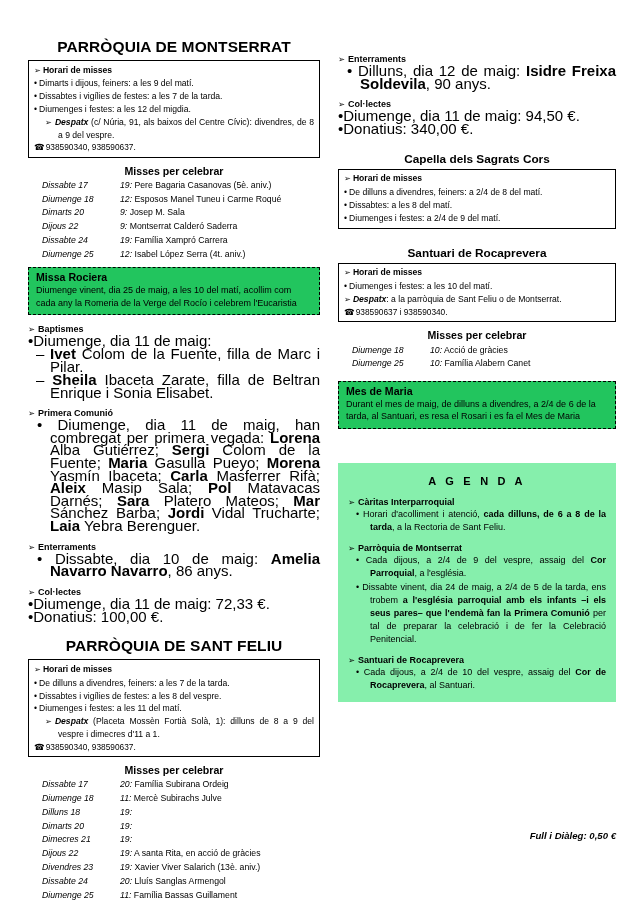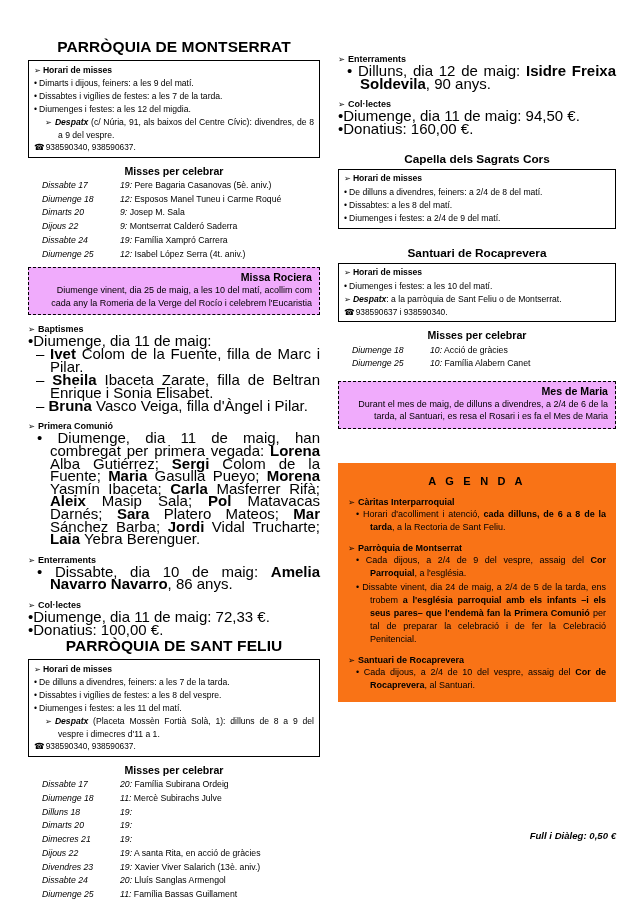--- a/index.html
+++ b/index.html
@@ -106,23 +106,23 @@
     font-style: italic;
     width: 76px;
     padding-left: 14px;
     white-space: nowrap;
   }
   table.masses td.desc { padding-left: 2px; }
   table.masses td.desc .hr { font-style: italic; }
 
   .dashed-box {
     border: 1.5px dashed #000;
-    background: #f0abfc;
+    background: #22c55e;
     padding: 3px 7px 5px 7px;
-    text-align: right;
+    text-align: left;
     box-sizing: border-box;
     margin-top: 6px;
   }
   .dashed-box .db-title {
     font-size: 10.6px;
     font-weight: bold;
     margin-bottom: 1px;
   }
   .dashed-box .db-body {
     font-size: 9px;
@@ -148,21 +148,21 @@
   .blk-item.just { text-align: justify; padding-left: 22px; text-indent: -13px; }
   .blk-item.dash { padding-left: 22px; text-indent: -14px; text-align: justify; }
   .blk-item b { font-weight: bold; }
 
   
   .agenda {
     position: absolute;
     left: 338px;
     top: 455px;
     width: 278px;
-    background: #f97316;
+    background: #86efac;
     padding: 12px 10px 10px 10px;
     box-sizing: border-box;
   }
   .agenda-title {
     font-size: 11px;
     font-weight: bold;
     text-align: center;
     letter-spacing: 3.2px;
     margin: 0 0 10px 0;
   }
@@ -252,40 +252,39 @@
     <div class="dashed-box">
       <div class="db-title">Missa Rociera</div>
       <div class="db-body">Diumenge vinent, dia 25 de maig, a les 10 del matí, acollim com cada any la Romeria de la Verge del Rocío i celebrem l'Eucaristia</div>
     </div>
 
     <div class="blk">
       <p class="blk-head"><span class="mk">➢</span><span>Baptismes</span></p>
       <p class="blk-item"><span class="bl">•</span><span>Diumenge, dia 11 de maig:</span></p>
       <p class="blk-item dash"><span>–</span> <b>Ivet</b><span> Colom de la Fuente, filla de Marc i Pilar.</span></p>
       <p class="blk-item dash"><span>–</span> <b>Sheila</b><span> Ibaceta Zarate, filla de Beltran Enrique i Sonia Elisabet.</span></p>
-      <p class="blk-item dash"><span>–</span> <b>Bruna</b><span> Vasco Veiga, filla d'Àngel i Pilar.</span></p>
     </div>
 
     <div class="blk">
       <p class="blk-head"><span class="mk">➢</span><span>Primera Comunió</span></p>
       <p class="blk-item just"><span>•</span> <span>Diumenge, dia 11 de maig, han combregat per primera vegada: <b>Lorena</b> Alba Gutiérrez; <b>Sergi</b> Colom de la Fuente; <b>Maria</b> Gasulla Pueyo; <b>Morena</b> Yasmín Ibaceta; <b>Carla</b> Masferrer Rifà; <b>Aleix</b> Masip Sala; <b>Pol</b> Matavacas Darnés; <b>Sara</b> Platero Mateos; <b>Mar</b> Sánchez Barba; <b>Jordi</b> Vidal Trucharte; <b>Laia</b> Yebra Berenguer.</span></p>
     </div>
 
     <div class="blk">
       <p class="blk-head"><span class="mk">➢</span><span>Enterraments</span></p>
       <p class="blk-item just"><span>•</span> <span>Dissabte, dia 10 de maig: <b>Amelia Navarro Navarro</b>, 86 anys.</span></p>
     </div>
 
     <div class="blk">
       <p class="blk-head"><span class="mk">➢</span><span>Col·lectes</span></p>
       <p class="blk-item"><span class="bl">•</span><span>Diumenge, dia 11 de maig: 72,33 €.</span></p>
       <p class="blk-item"><span class="bl">•</span><span>Donatius: 100,00 €.</span></p>
     </div>
 
-    <h1 class="parish-title" style="">PARRÒQUIA DE SANT FELIU</h1>
+    <h1 class="parish-title" style="margin-top:14px">PARRÒQUIA DE SANT FELIU</h1>
 
     <div class="info-box">
       <p class="arrow-line">
         <span class="mk">➢</span><b>Horari de misses</b>
       </p>
       <p class="bullet-line"><span class="bl">•</span><span>De dilluns a divendres, feiners: a les 7 de la tarda.</span></p>
       <p class="bullet-line"><span class="bl">•</span><span>Dissabtes i vigílies de festes: a les 8 del vespre.</span></p>
       <p class="bullet-line"><span class="bl">•</span><span>Diumenges i festes: a les 11 del matí.</span></p>
       <p class="despatx-line">
         <span class="mk">➢</span><i>Despatx</i><span> (Placeta Mossèn Fortià Solà, 1): dilluns de 8 a 9 del vespre i dimecres d'11 a 1.</span>
@@ -342,21 +341,21 @@
   <div class="col col-right">
 
     <div class="blk" style="margin-top:16px">
       <p class="blk-head"><span class="mk">➢</span><span>Enterraments</span></p>
       <p class="blk-item just"><span>•</span> <span>Dilluns, dia 12 de maig: <b>Isidre Freixa Soldevila</b>, 90 anys.</span></p>
     </div>
 
     <div class="blk">
       <p class="blk-head"><span class="mk">➢</span><span>Col·lectes</span></p>
       <p class="blk-item"><span class="bl">•</span><span>Diumenge, dia 11 de maig: 94,50 €.</span></p>
-      <p class="blk-item"><span class="bl">•</span><span>Donatius: 160,00 €.</span></p>
+      <p class="blk-item"><span class="bl">•</span><span>Donatius: 340,00 €.</span></p>
     </div>
 
     <h2 class="section-title" style="margin-top:16px">Capella dels Sagrats Cors</h2>
     <div class="info-box">
       <p class="arrow-line">
         <span class="mk">➢</span><b>Horari de misses</b>
       </p>
       <p class="bullet-line"><span class="bl">•</span><span>De dilluns a divendres, feiners: a 2/4 de 8 del matí.</span></p>
       <p class="bullet-line"><span class="bl">•</span><span>Dissabtes: a les 8 del matí.</span></p>
       <p class="bullet-line"><span class="bl">•</span><span>Diumenges i festes: a 2/4 de 9 del matí.</span></p>

